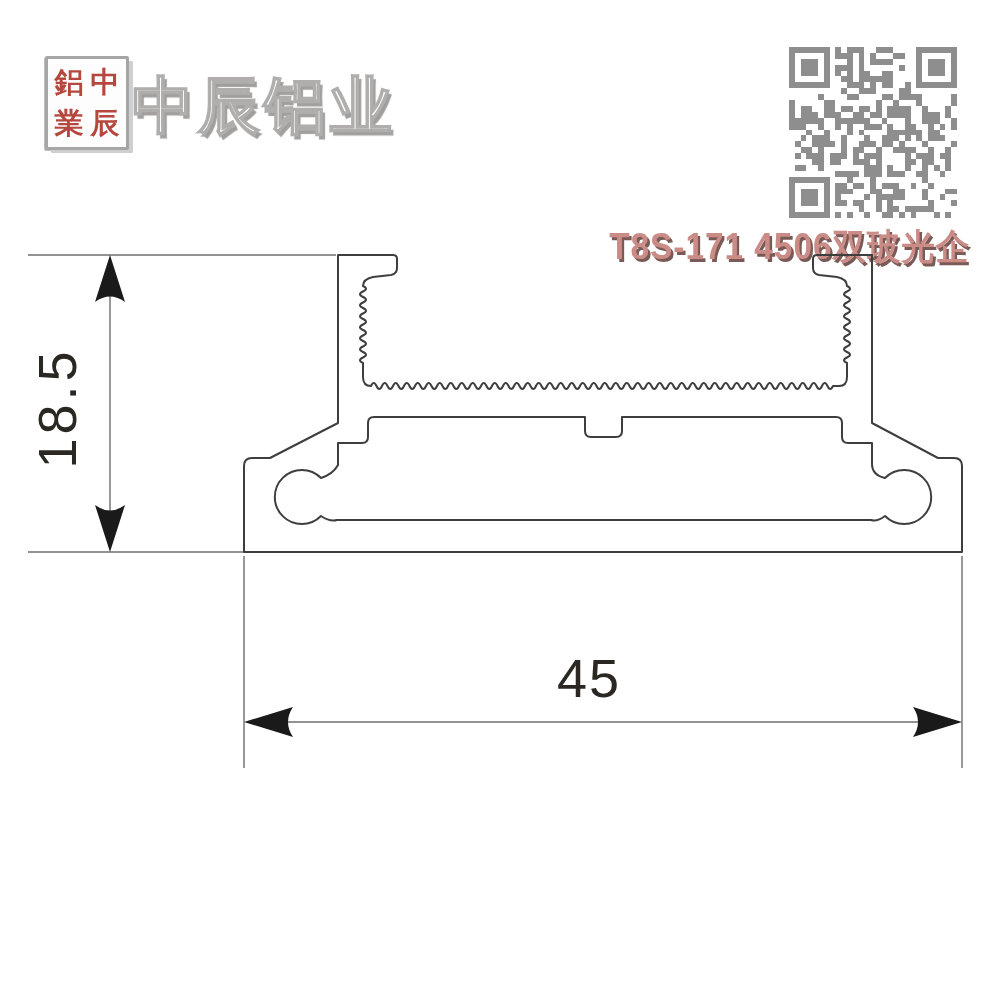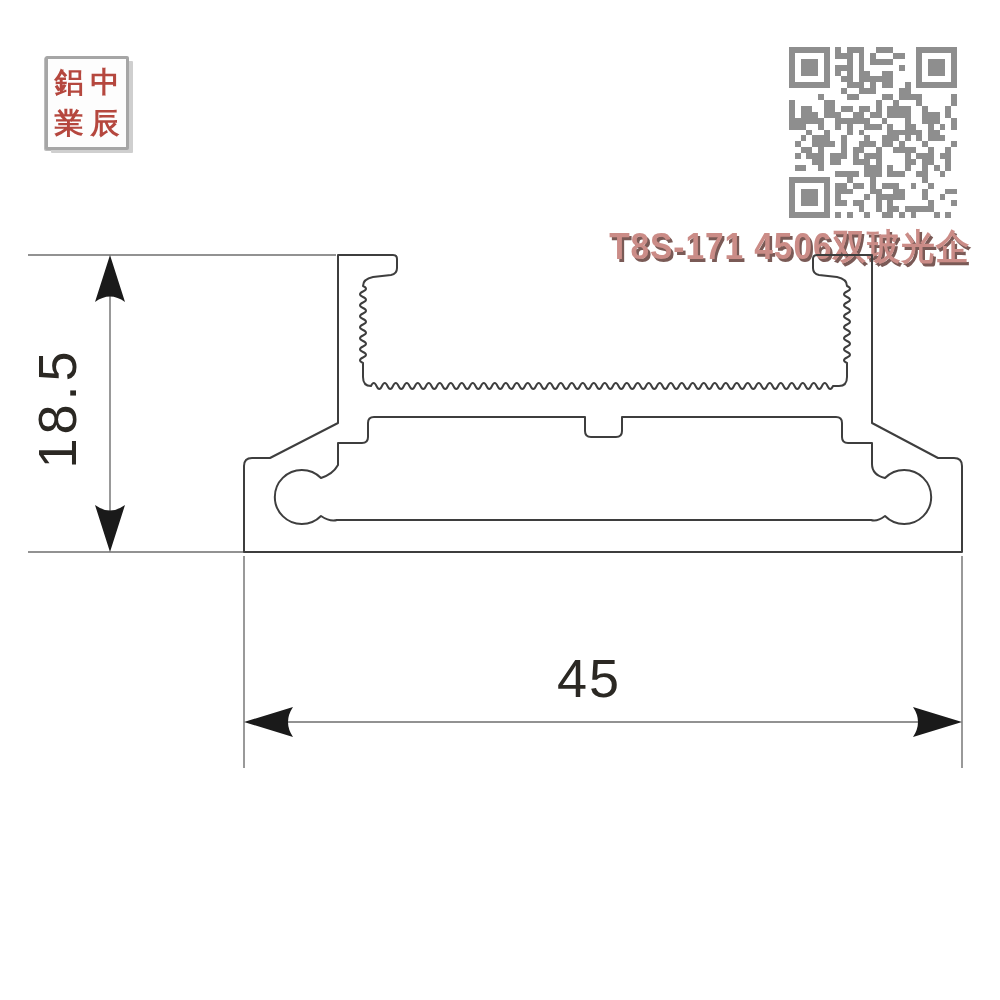--- a/index.html
+++ b/index.html
@@ -35,20 +35,21 @@
 
 <div class="stage">
 
   <div class="seal">
     <span style="color: rgb(181, 71, 62);">鋁</span>
     <span style="color: rgb(181, 71, 62);">中</span>
     <span style="color: rgb(181, 71, 62);">業</span>
     <span style="color: rgb(181, 71, 62);">辰</span>
   </div>
 
+  <div class="company-title">中辰铝业</div>
 
   <svg id="qr" viewBox="0 0 29 29" preserveAspectRatio="none">
       <rect x="8" y="0" width="1" height="1" fill="#8e8e8e"></rect>
       <rect x="10" y="0" width="1" height="1" fill="#8e8e8e"></rect>
       <rect x="11" y="0" width="1" height="1" fill="#8e8e8e"></rect>
       <rect x="12" y="0" width="1" height="1" fill="#8e8e8e"></rect>
       <rect x="15" y="0" width="1" height="1" fill="#8e8e8e"></rect>
       <rect x="16" y="0" width="1" height="1" fill="#8e8e8e"></rect>
       <rect x="17" y="0" width="1" height="1" fill="#8e8e8e"></rect>
       <rect x="8" y="1" width="1" height="1" fill="#8e8e8e"></rect>

